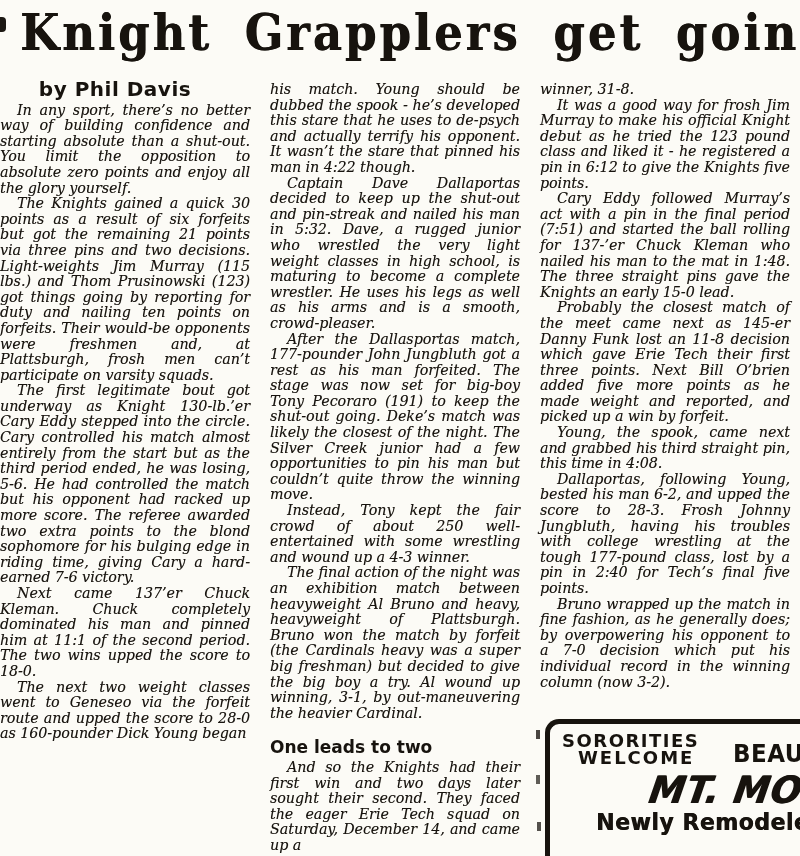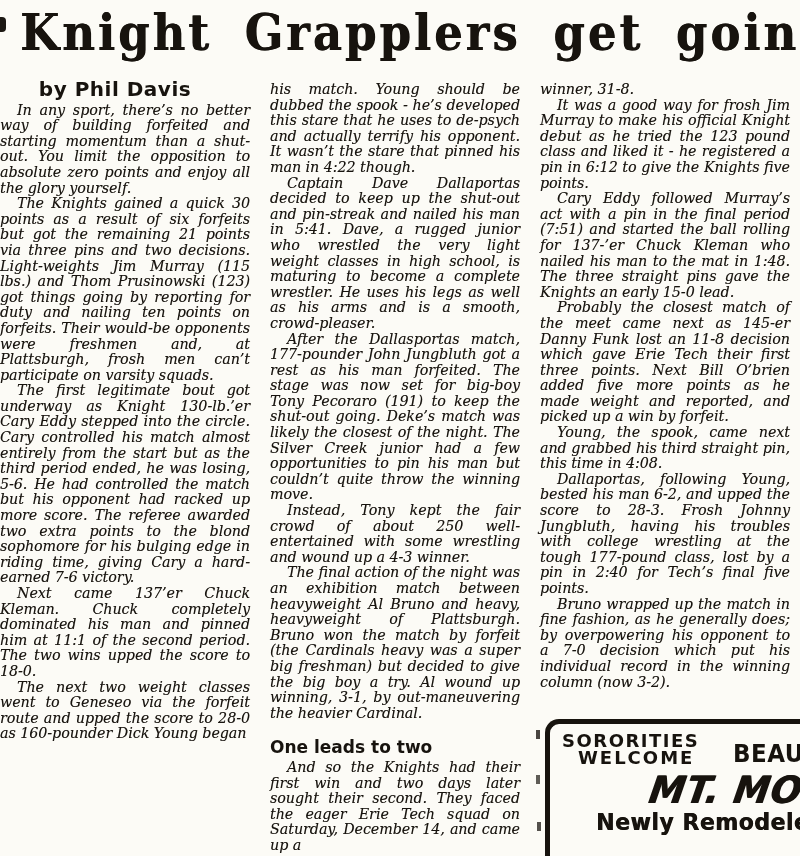--- a/index.html
+++ b/index.html
@@ -132,29 +132,29 @@
 </head>
 <body>
 
 <div class="page">
 
   <h1 class="headline">Knight Grapplers get going</h1>
 
   <div class="columns">
     <div class="col">
       <div class="byline">by Phil Davis</div>
-    <p class="">In any sport, there’s no better way of building forfeited and starting momentum than a shut-out. You limit the opposition to absolute zero points and enjoy all the glory yourself.</p>
+    <p class="">In any sport, there’s no better way of building confidence and starting absolute than a shut-out. You limit the opposition to absolute zero points and enjoy all the glory yourself.</p>
         <p class="">The Knights gained a quick 30 points as a result of six forfeits but got the remaining 21 points via three pins and two decisions. Light-weights Jim Murray (115 lbs.) and Thom Prusinowski (123) got things going by reporting for duty and nailing ten points on forfeits. Their would-be opponents were freshmen and, at Plattsburgh, frosh men can’t participate on varsity squads.</p>
         <p class="">The first legitimate bout got underway as Knight 130-lb.’er Cary Eddy stepped into the circle. Cary controlled his match almost entirely from the start but as the third period ended, he was losing, 5-6. He had controlled the match but his opponent had racked up more score. The referee awarded two extra points to the blond sophomore for his bulging edge in riding time, giving Cary a hard-earned 7-6 victory.</p>
         <p class="">Next came 137’er Chuck Kleman. Chuck completely dominated his man and pinned him at 11:1 of the second period. The two wins upped the score to 18-0.</p>
         <p class="">The next two weight classes went to Geneseo via the forfeit route and upped the score to 28-0 as 160-pounder Dick Young began</p>
       </div>
     <div class="col">
         <p class="no-indent">his match. Young should be dubbed the spook - he’s developed this stare that he uses to de-psych and actually terrify his opponent. It wasn’t the stare that pinned his man in 4:22 though.</p>
-        <p class="">Captain Dave Dallaportas decided to keep up the shut-out and pin-streak and nailed his man in 5:41. Dave, a rugged junior who wrestled the very light weight classes in high school, is maturing to become a complete wrestler. He uses his legs as well as his arms and is a smooth, crowd-pleaser.</p>
+        <p class="">Captain Dave Dallaportas decided to keep up the shut-out and pin-streak and nailed his man in 5:32. Dave, a rugged junior who wrestled the very light weight classes in high school, is maturing to become a complete wrestler. He uses his legs as well as his arms and is a smooth, crowd-pleaser.</p>
         <p class="">After the Dallasportas match, 177-pounder John Jungbluth got a rest as his man forfeited. The stage was now set for big-boy Tony Pecoraro (191) to keep the shut-out going. Deke’s match was likely the closest of the night. The Silver Creek junior had a few opportunities to pin his man but couldn’t quite throw the winning move.</p>
         <p class="">Instead, Tony kept the fair crowd of about 250 well-entertained with some wrestling and wound up a 4-3 winner.</p>
         <p class="">The final action of the night was an exhibition match between heavyweight Al Bruno and heavy, heavyweight of Plattsburgh. Bruno won the match by forfeit (the Cardinals heavy was a super big freshman) but decided to give the big boy a try. Al wound up winning, 3-1, by out-maneuvering the heavier Cardinal.</p>
         <h3 class="subhead">One leads to two</h3>
         <p class="">And so the Knights had their first win and two days later sought their second. They faced the eager Erie Tech squad on Saturday, December 14, and came up a</p>
       </div>
     <div class="col">
         <p class="no-indent">winner, 31-8.</p>
         <p class="">It was a good way for frosh Jim Murray to make his official Knight debut as he tried the 123 pound class and liked it - he registered a pin in 6:12 to give the Knights five points.</p>
         <p class="">Cary Eddy followed Murray’s act with a pin in the final period (7:51) and started the ball rolling for 137-’er Chuck Kleman who nailed his man to the mat in 1:48. The three straight pins gave the Knights an early 15-0 lead.</p>

